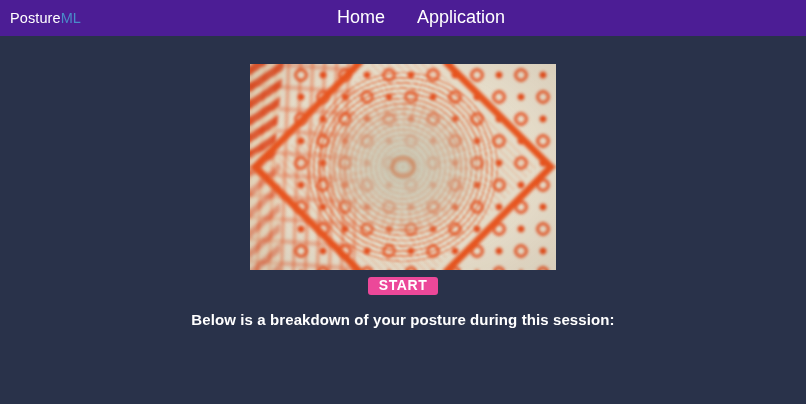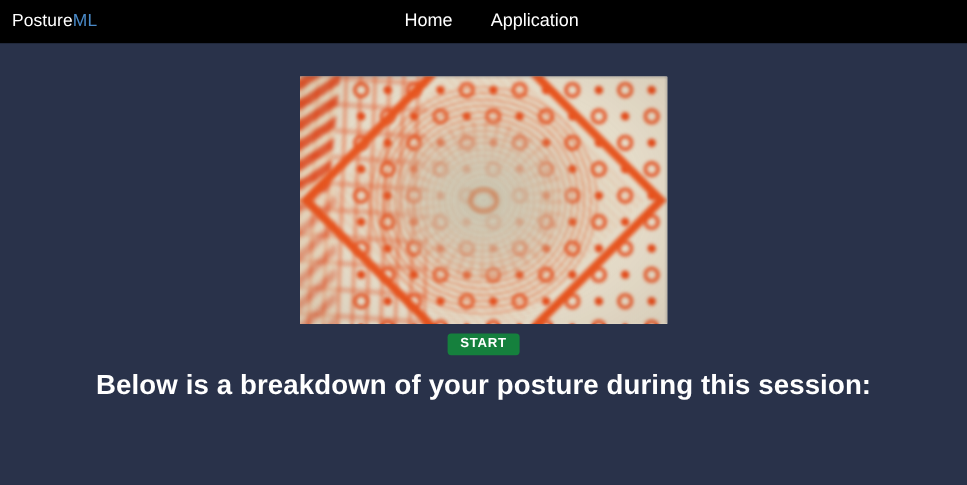--- a/index.html
+++ b/index.html
@@ -14,21 +14,21 @@
     background: #29324a;
     font-family: "Liberation Sans", sans-serif;
     -webkit-font-smoothing: antialiased;
   }
 
   
   .navbar {
     position: relative;
     width: 806px;
     height: 36px;
-    background: #000000;
+    background: #4c1d95;
     padding-left: 26px;
   }
   .brand {
     position: absolute;
     left: 10px;
     top: 8px;
     font-size: 14.5px;
     line-height: 20px;
     letter-spacing: 0.1px;
     white-space: nowrap;
@@ -38,21 +38,21 @@
 
   .nav-links {
     position: absolute;
     left: 337px;
     top: 7px;
     display: flex;
     align-items: center;
   }
   .nav-link {
     color: #ffffff;
-    font-size: 15px;
+    font-size: 18px;
     line-height: 21px;
     text-decoration: none;
     white-space: nowrap;
     cursor: pointer;
   }
   .nav-link + .nav-link { margin-left: 32px; }
 
   
   .main {
     position: relative;
@@ -281,42 +281,42 @@
   
   .start-row {
     position: absolute;
     left: 0;
     top: 240px;
     width: 806px;
     text-align: center;
   }
   .start-button {
     display: inline-block;
-    background: #15803d;
+    background: #ec4899;
     color: #ffffff;
     border: none;
     border-radius: 3px;
     padding: 4px 11px 5px 11px;
     font-family: "Liberation Sans", sans-serif;
-    font-size: 11px;
+    font-size: 14px;
     font-weight: 700;
     letter-spacing: 0.6px;
     line-height: 9px;
     cursor: pointer;
   }
 
   
   .breakdown-heading {
     position: absolute;
     left: 0;
     top: 272px;
     width: 806px;
     text-align: center;
     color: #ffffff;
-    font-size: 23px;
+    font-size: 15px;
     font-weight: 700;
     line-height: 24px;
     letter-spacing: 0.1px;
   }
 </style>
 </head>
 <body>
 
 <div class="navbar">
   <div class="brand">

